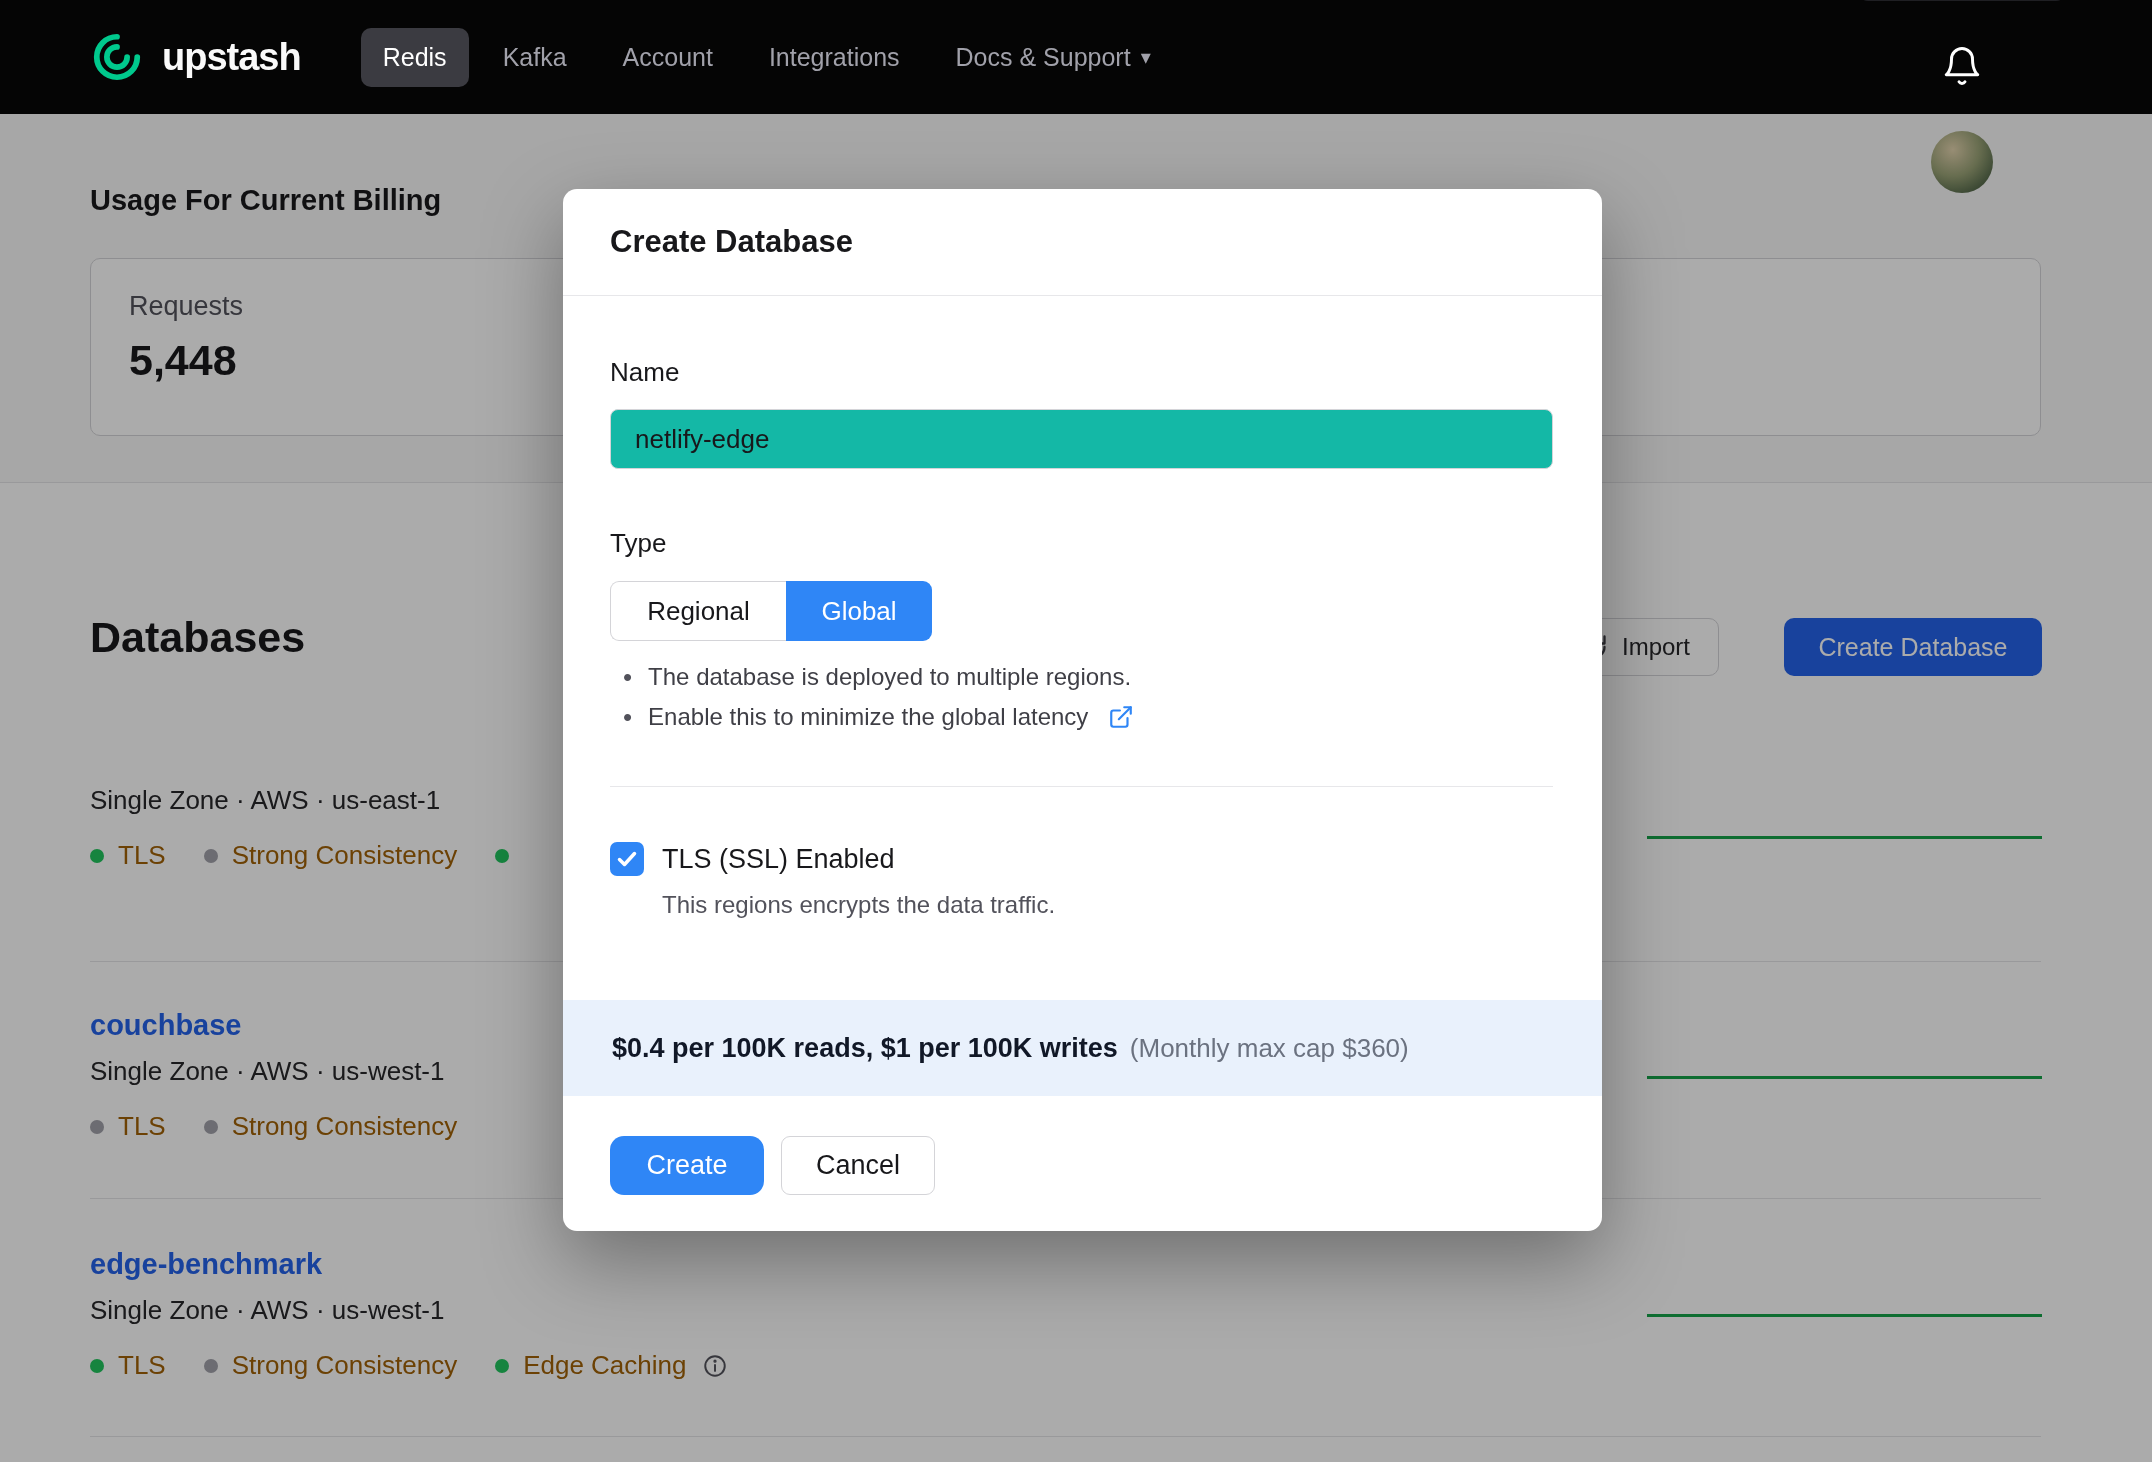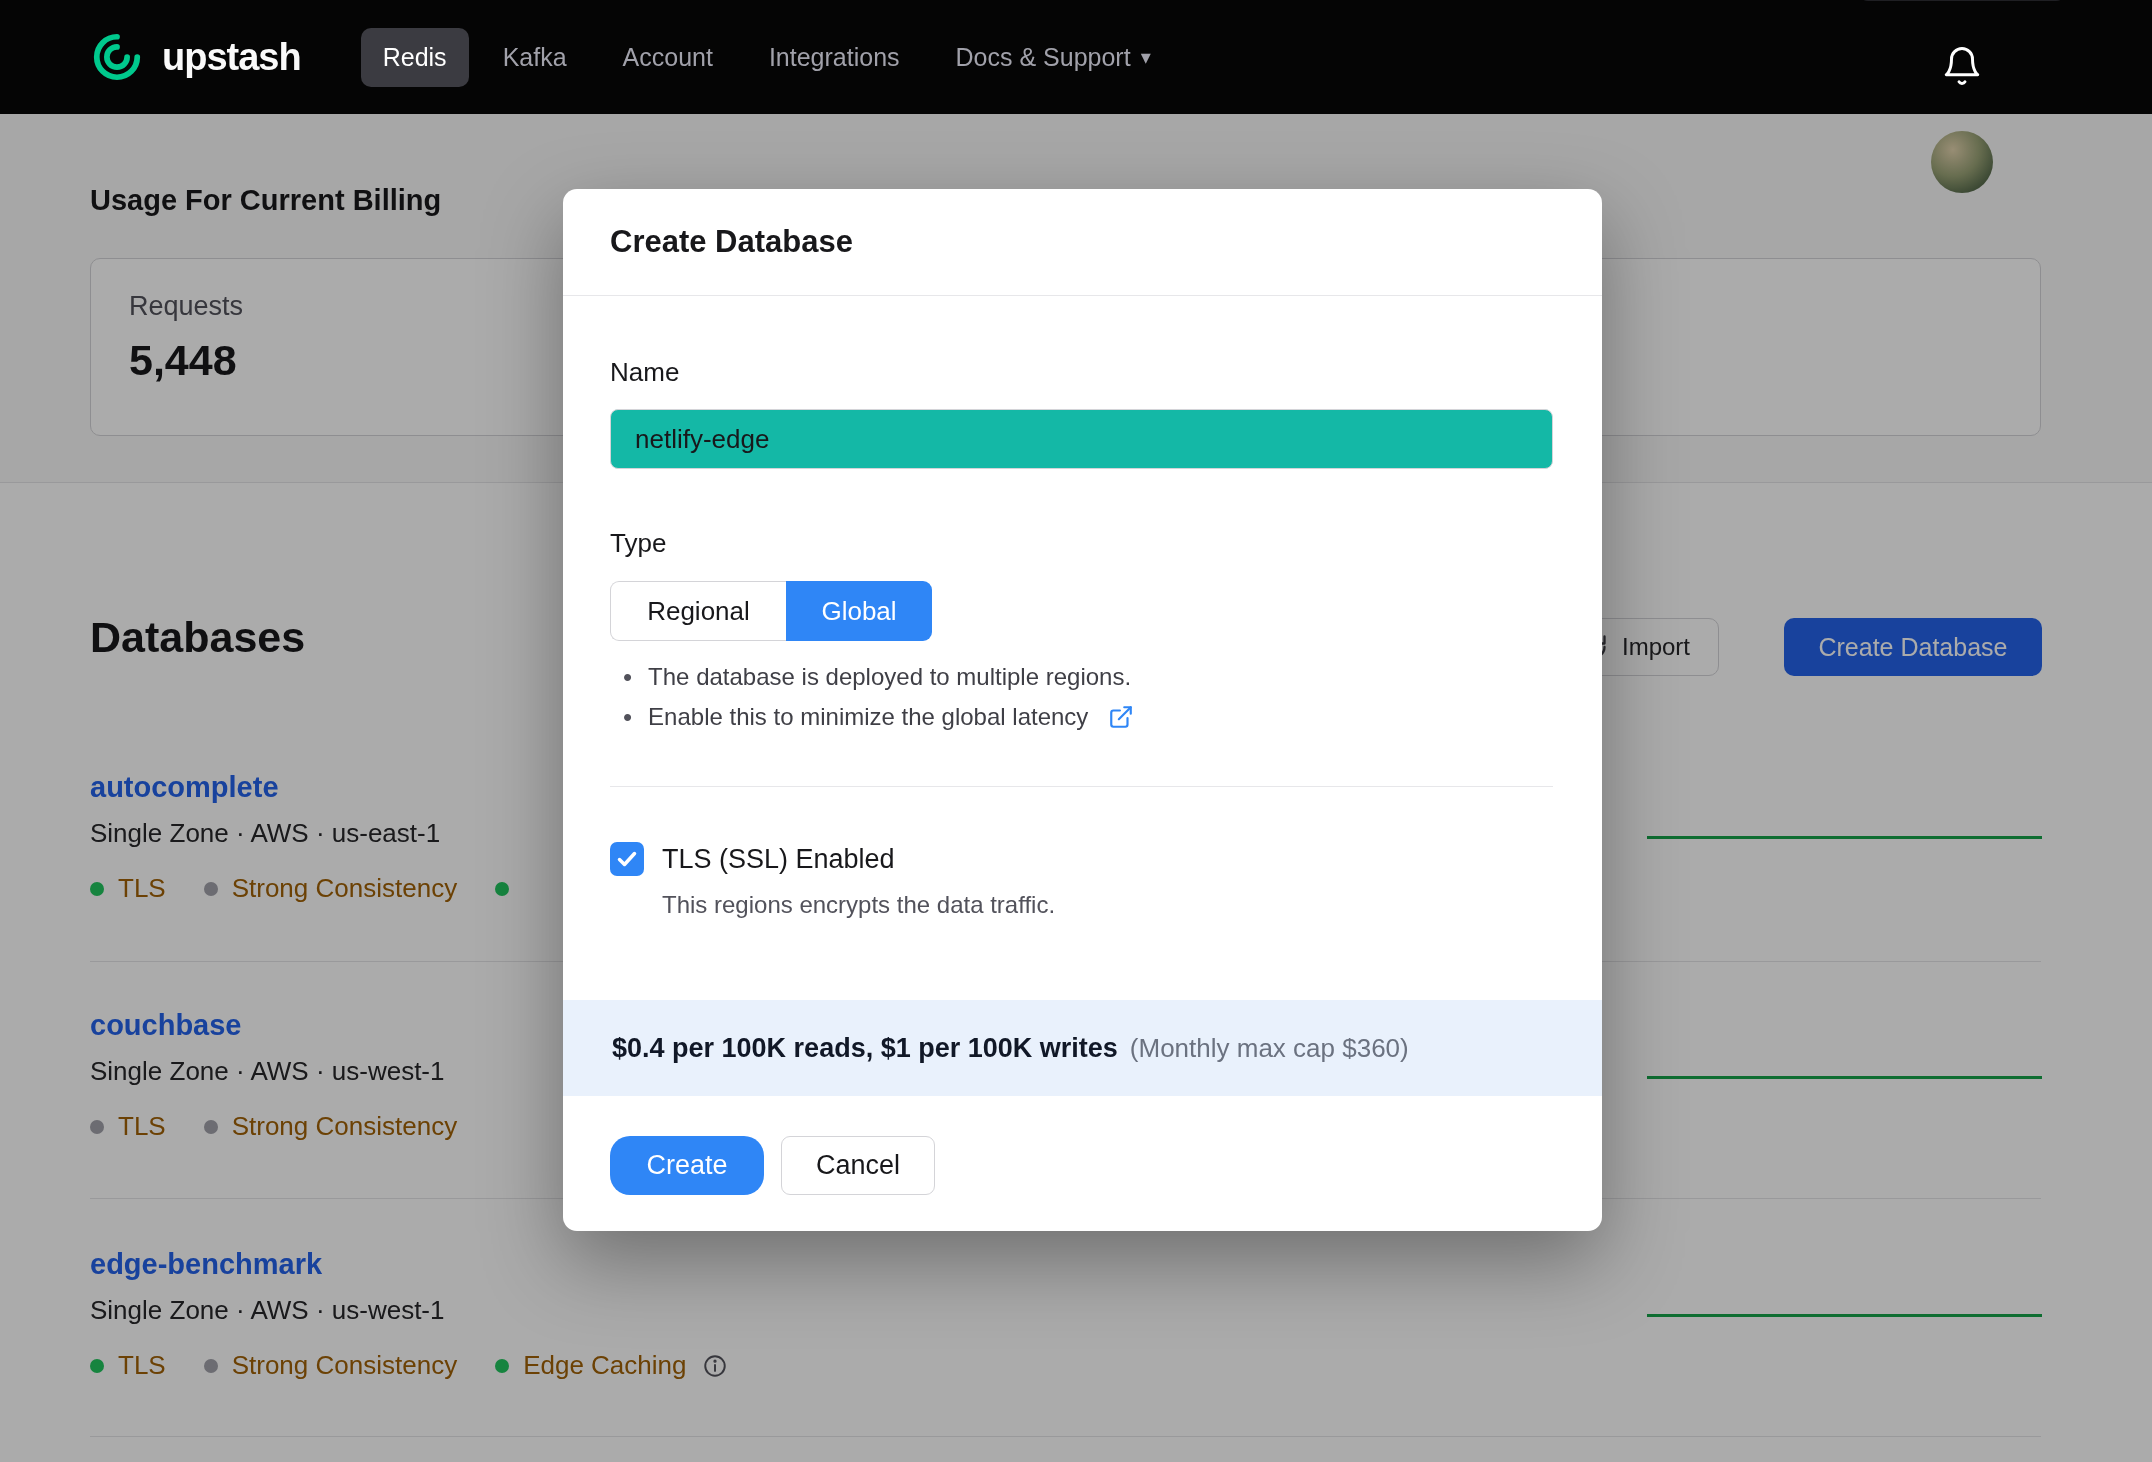--- a/index.html
+++ b/index.html
@@ -138,21 +138,21 @@
   .tls-help { position: absolute; left: 99px; top: 702px; font-size: 24px; color: #52525b; }
   .pricing {
     position: absolute; left: 0; top: 811px; width: 100%; height: 96px;
     background: #e9f1fc; display: flex; align-items: center; padding: 0 49px;
   }
   .pricing-bold { font-size: 27px; font-weight: 700; color: #111827; }
   .pricing-note { font-size: 26px; color: #6b7280; margin-left: 12px; }
   .modal-actions { position: absolute; left: 47px; top: 947px; display: flex; gap: 17px; }
   .create-btn {
     width: 154px; height: 59px; background: #2f86f6; color: #fff;
-    border: none; border-radius: 20px; font-size: 27px; font-family: inherit; cursor: pointer;
+    border: none; border-radius: 14px; font-size: 27px; font-family: inherit; cursor: pointer;
   }
   .cancel-btn {
     width: 154px; height: 59px; background: #fff; color: #18181b;
     border: 1px solid #d4d4d8; border-radius: 9px; font-size: 27px; font-family: inherit; cursor: pointer;
   }
 </style>
 </head>
 <body>
 
 <div class="navbar">
@@ -212,21 +212,20 @@
         <polyline points="21 3 21 9 15 9"></polyline>
     </svg>
     <span>Import</span>
   </button>
 
   <button class="create-db-btn">
     <span>Create Database</span>
   </button>
 
   <div class="db-row r1">
-    <div class="db-name">autocomplete</div>
     <div class="db-sub">Single Zone · AWS · us-east-1</div>
     <div class="db-badges">
       <div class="badge">
         <span class="dot green"></span>
         <span>TLS</span>
       </div>
       <div class="badge">
         <span class="dot gray"></span>
         <span>Strong Consistency</span>
       </div>

